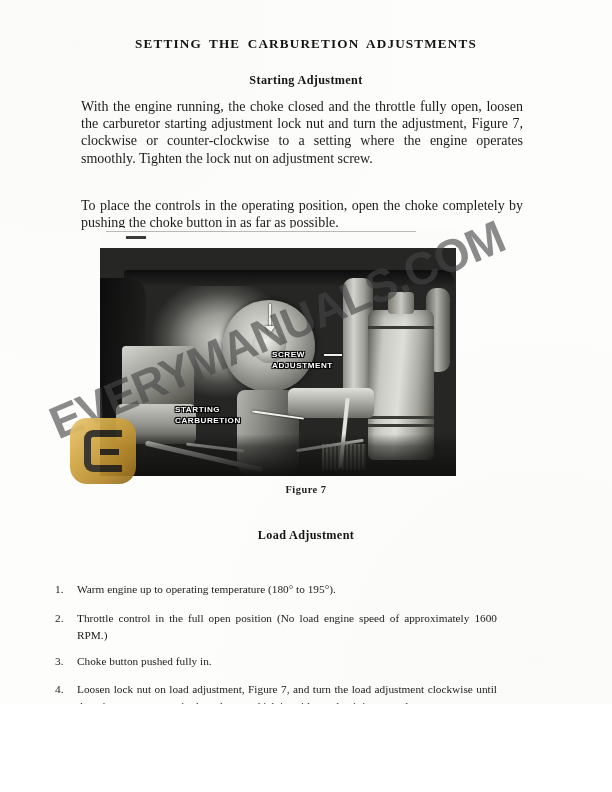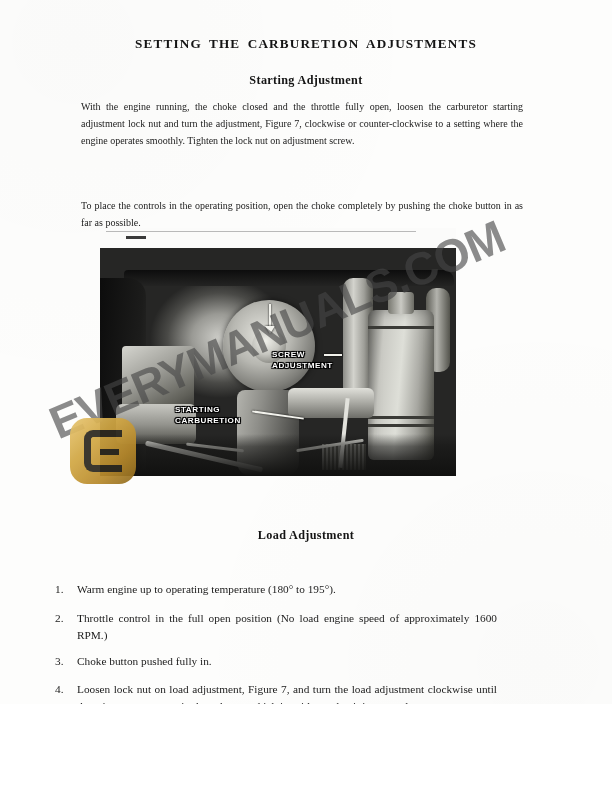--- a/index.html
+++ b/index.html
@@ -47,21 +47,21 @@
     letter-spacing: 0.35px;
     color: #141414;
   }
   .section-head.starting { top: 73px; }
   .section-head.load { top: 528px; }
 
   .body-block {
     position: absolute;
     left: 55px;
     width: 442px;
-    font-size: 10px;
+    font-size: 14px;
     line-height: 17.2px;
     text-align: justify;
     color: #1b1b1b;
   }
   .body-block.p1 { top: 98px; }
   .body-block.p2 { top: 173px; margin-top: 24px; }
   .body-block.p3 { top: 553px; }
   .indent { padding-left: 26px; }
 
   .list {
@@ -413,20 +413,21 @@
 CARBURETION</div>
       </div>
     </div>
   </div>
 
   <div class="watermark">EVERYMANUALS.COM</div>
   <div class="wm-logo">
     <div class="wm-logo-glyph"></div>
   </div>
 
+  <div class="fig-caption">Figure 7</div>
 
   <div class="section-head load">Load Adjustment</div>
 
   <div class="list l1">
     <div class="list-row">
       <div class="list-num">1.</div>
       <div class="list-text">Warm engine up to operating temperature (180° to 195°).</div>
     </div>
   </div>
   <div class="list l2">

